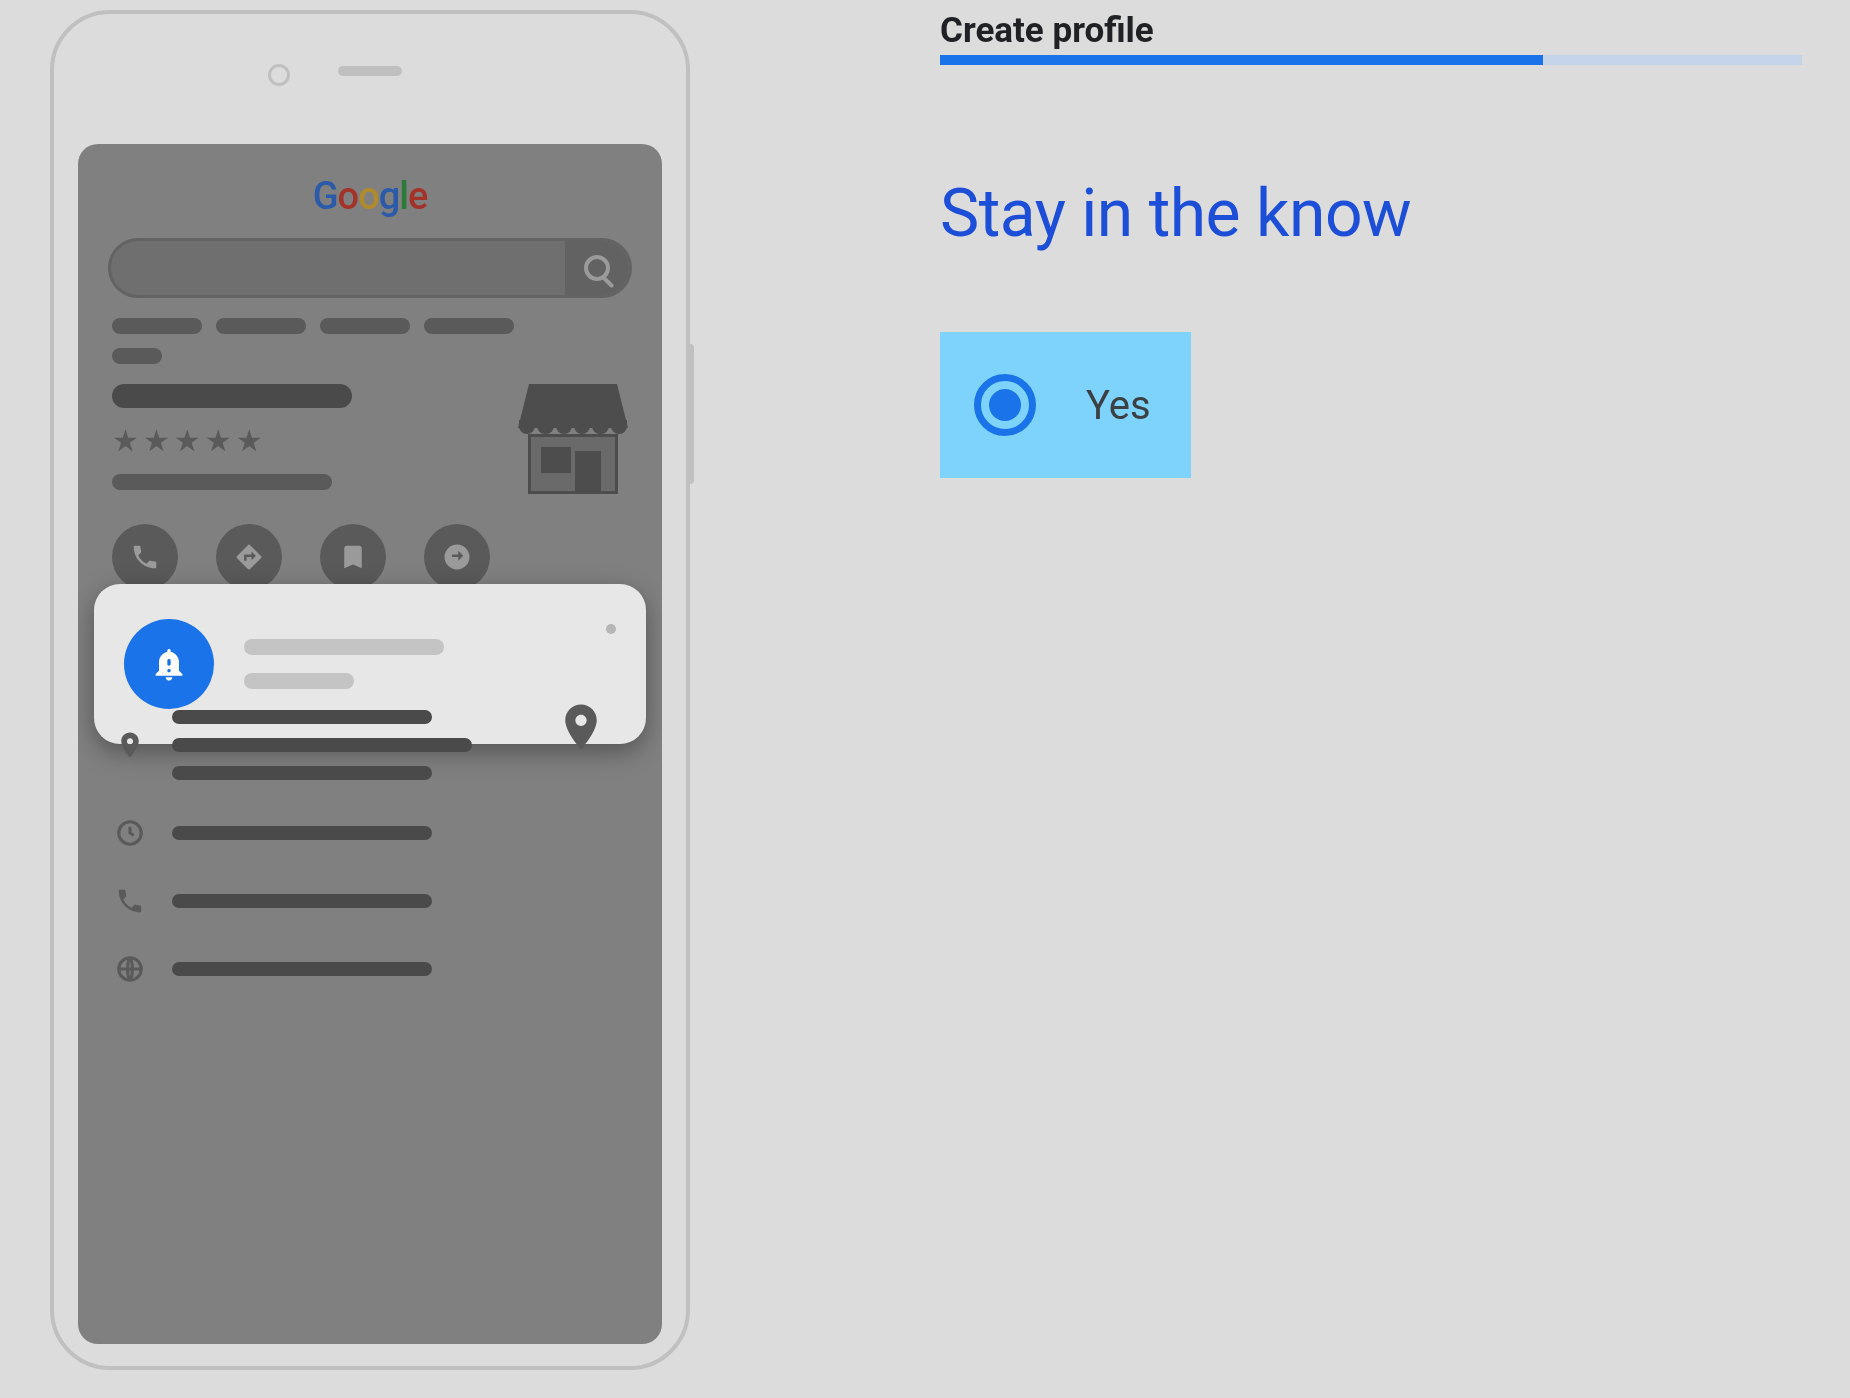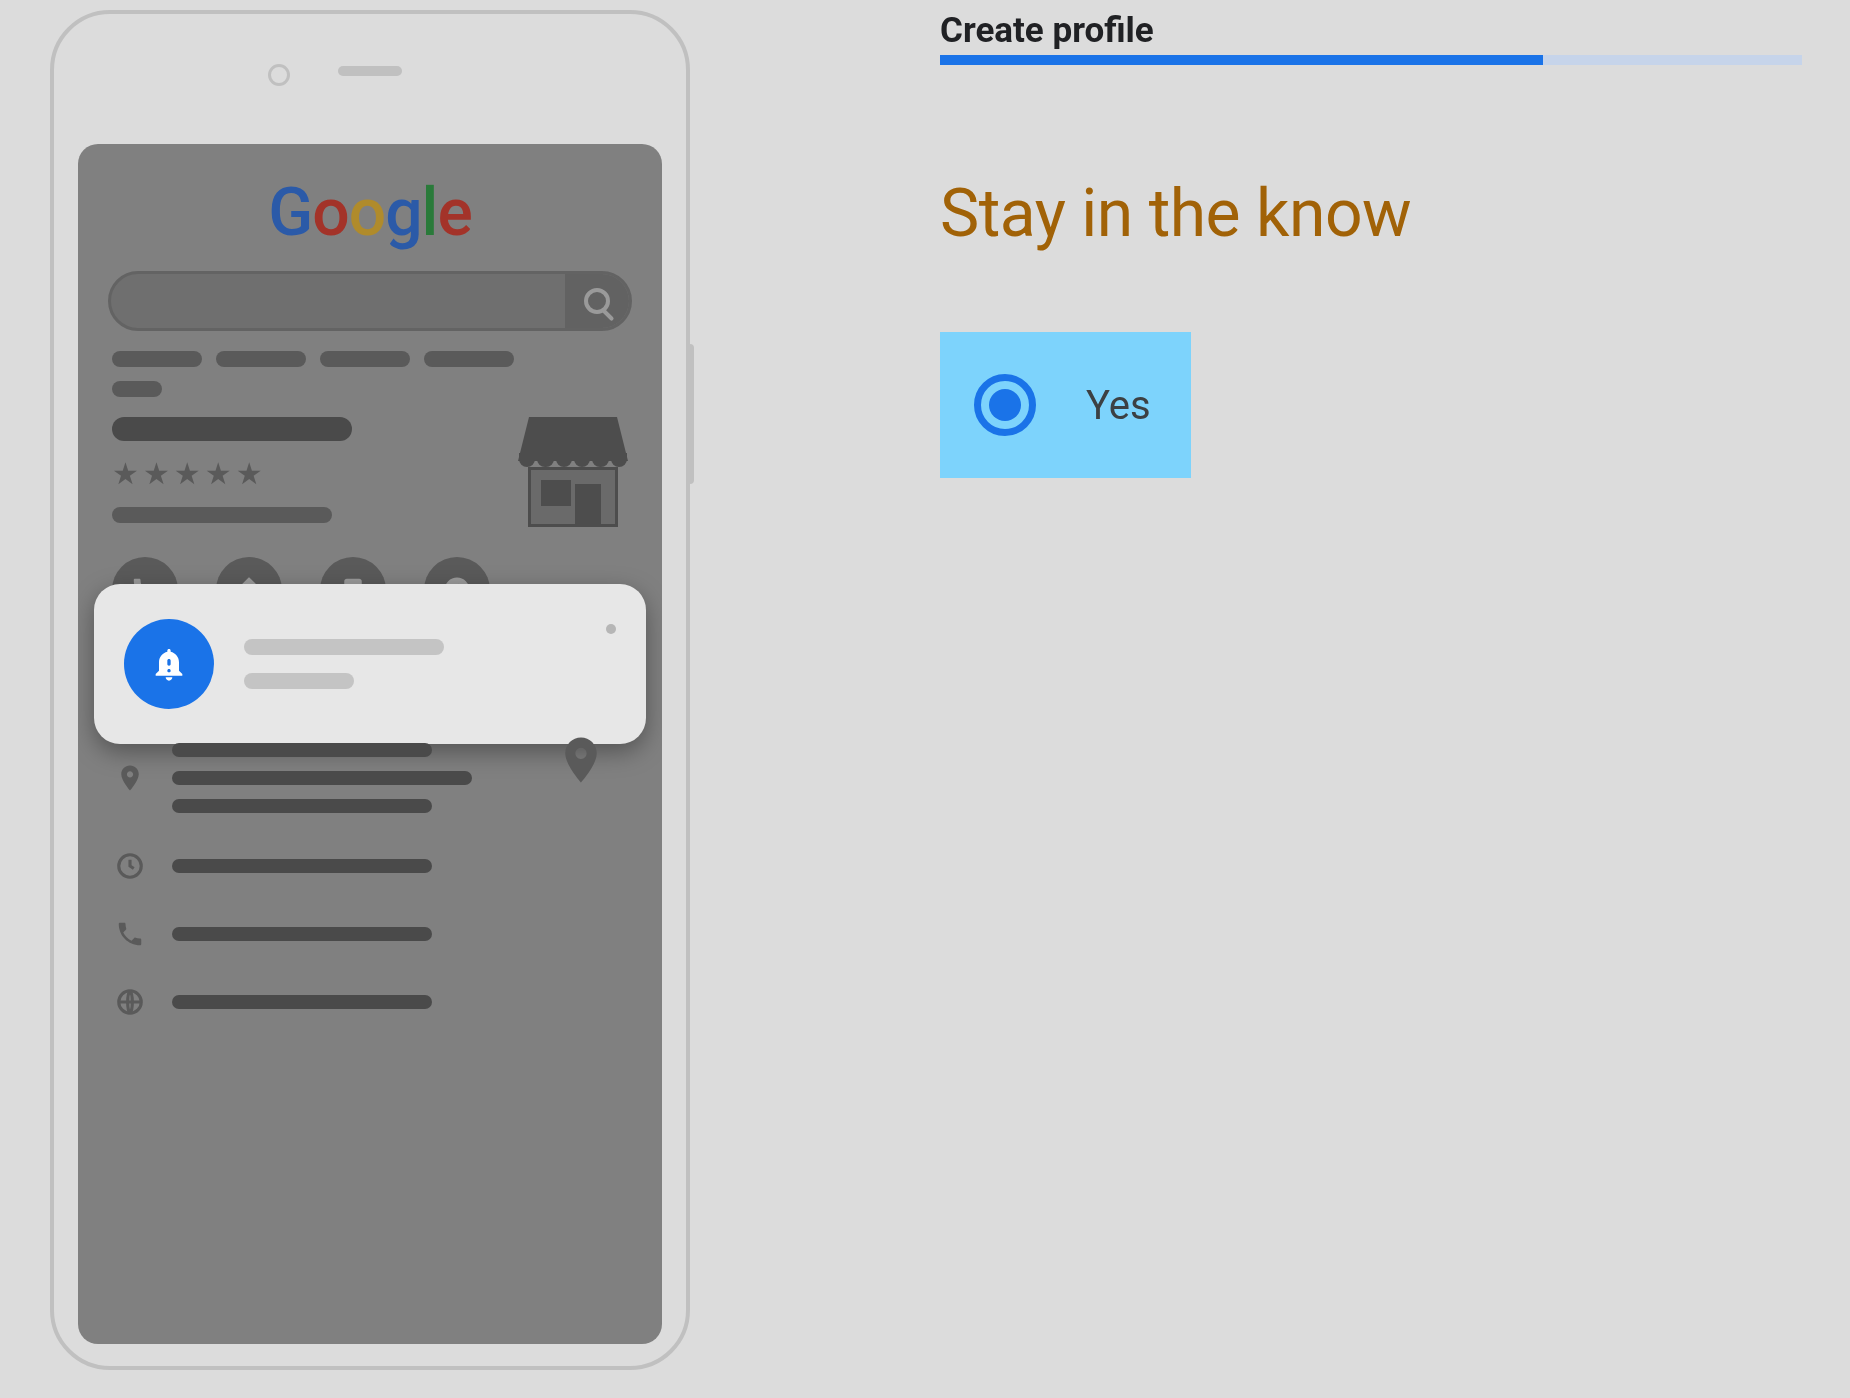--- a/index.html
+++ b/index.html
@@ -69,21 +69,21 @@
       width: 100%;
       height: 1200px;
       background: #808080;
       border-radius: 20px;
       position: relative;
       overflow: hidden;
       padding: 30px 20px;
     }
     .google-logo {
       text-align: center;
-      font-size: 66px;
+      font-size: 38px;
       font-weight: 500;
       letter-spacing: -1px;
       margin-bottom: 20px;
     }
     .g1 { color: #2b5aa8; }
     .g2 { color: #a33329; }
     .g3 { color: #b08b2b; }
     .g4 { color: #2b5aa8; }
     .g5 { color: #2a7a3a; }
     .g6 { color: #a33329; }
@@ -303,21 +303,21 @@
       margin-bottom: 110px;
     }
     .progress-fill {
       height: 100%;
       width: 70%;
       background: #1a73e8;
     }
     .heading {
       font-size: 66px;
       font-weight: 400;
-      color: #a16207;
+      color: #1d4ed8;
       margin-bottom: 80px;
       letter-spacing: -0.5px;
     }
     .question {
       font-size: 34px;
       color: #3c4043;
       line-height: 1.45;
       margin-bottom: 70px;
       max-width: 880px;
     }

